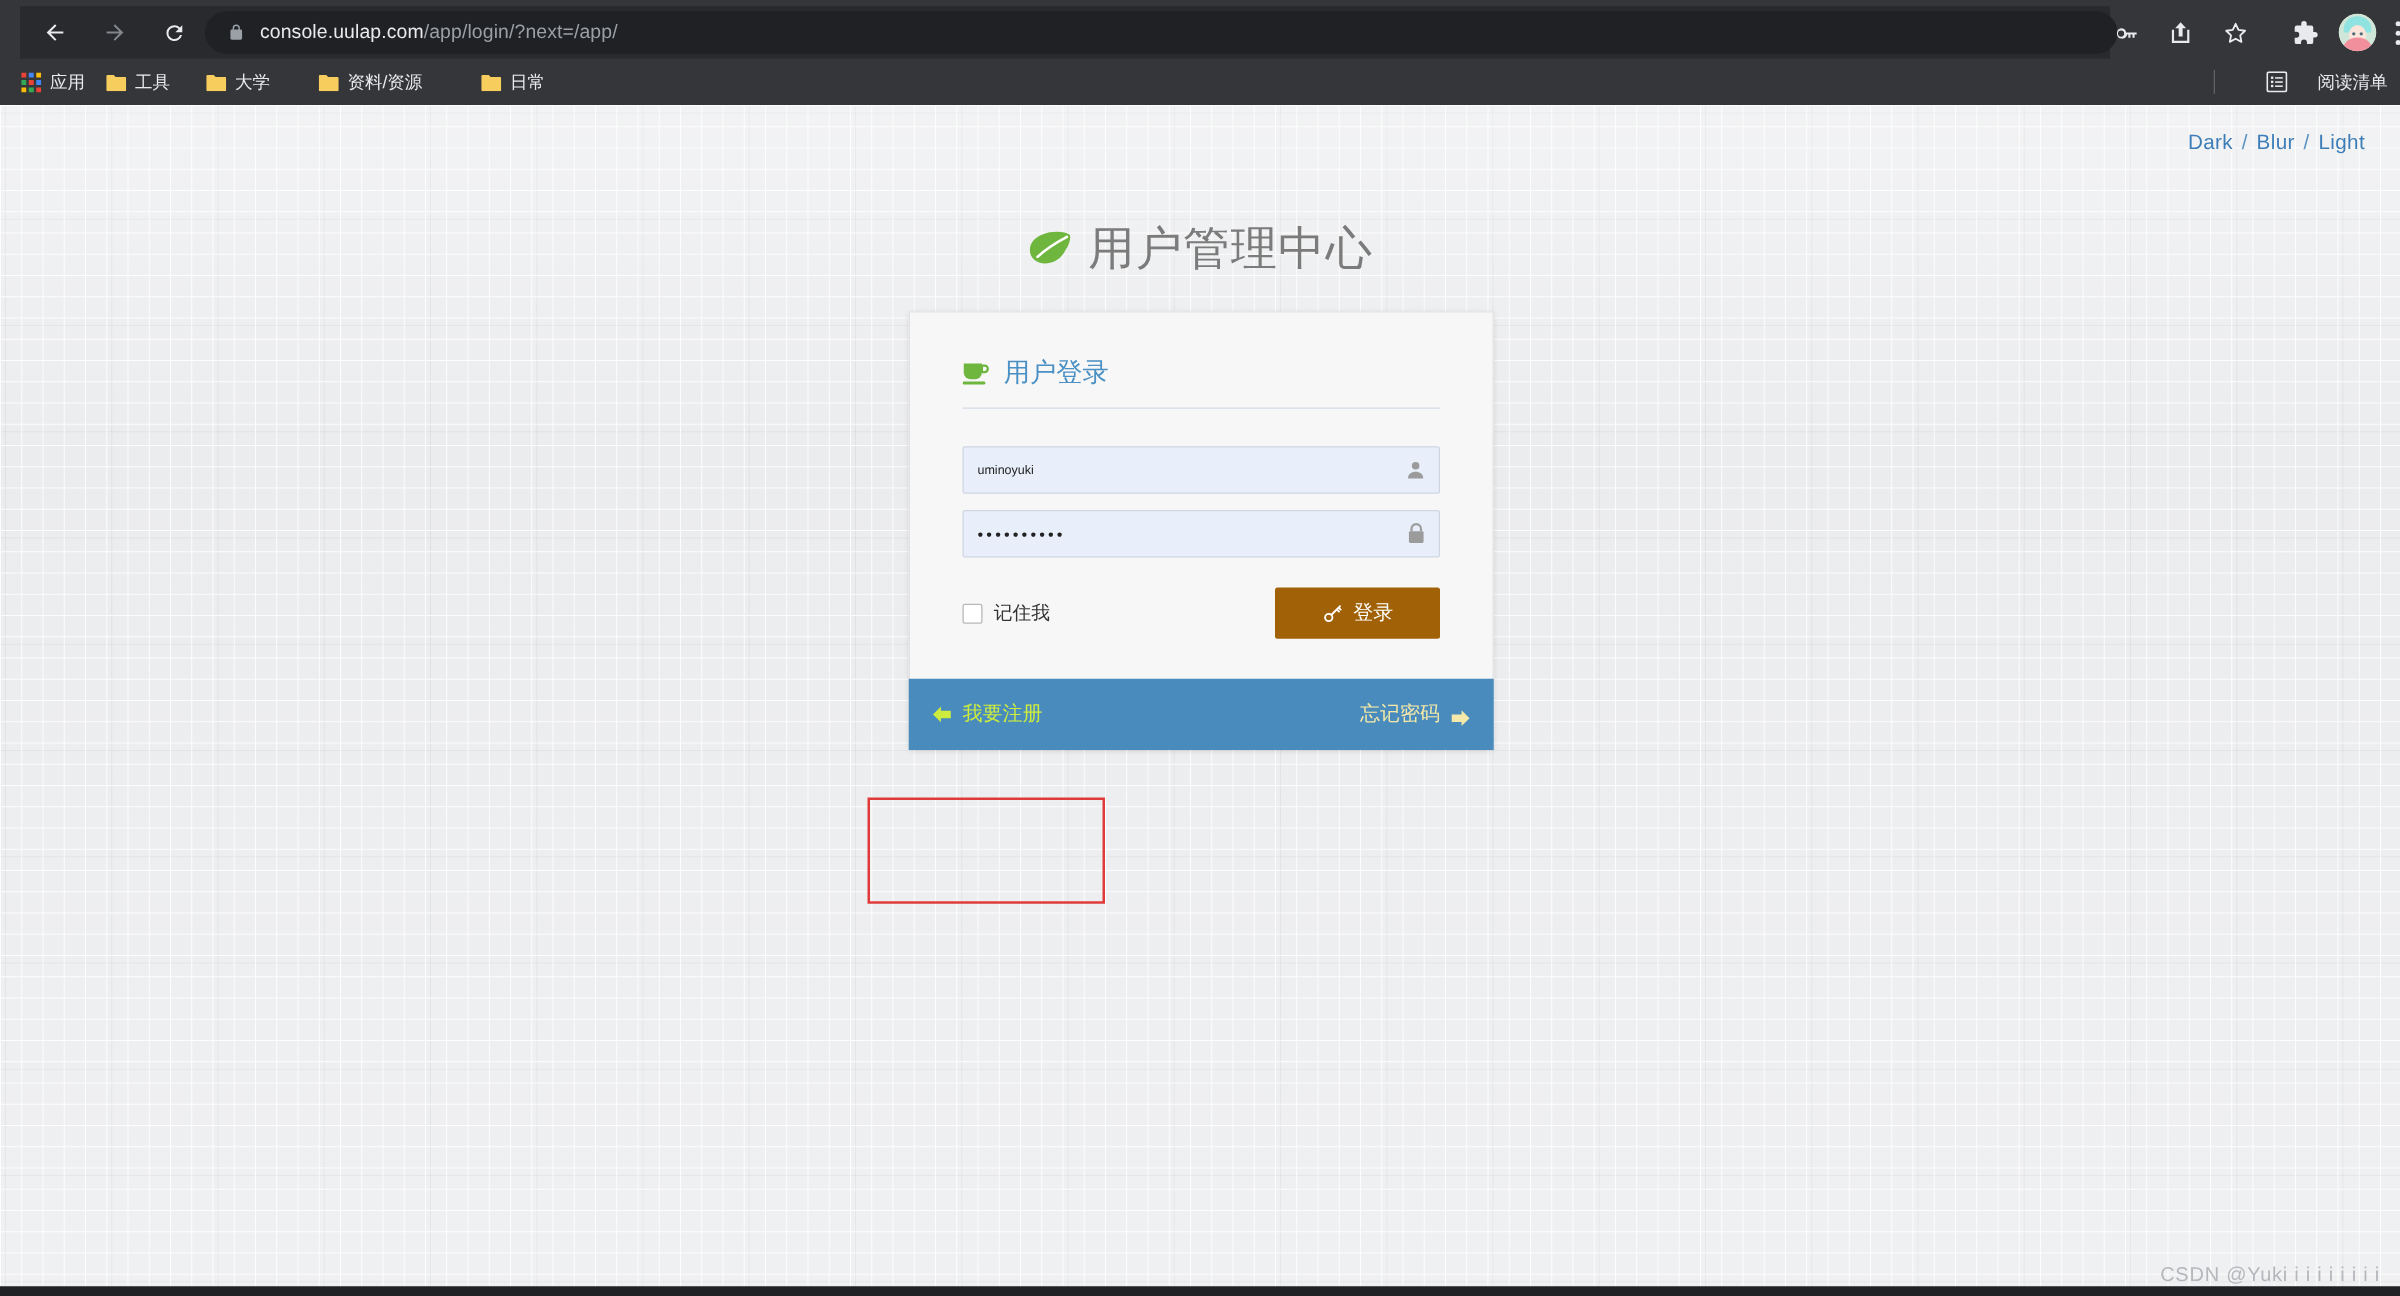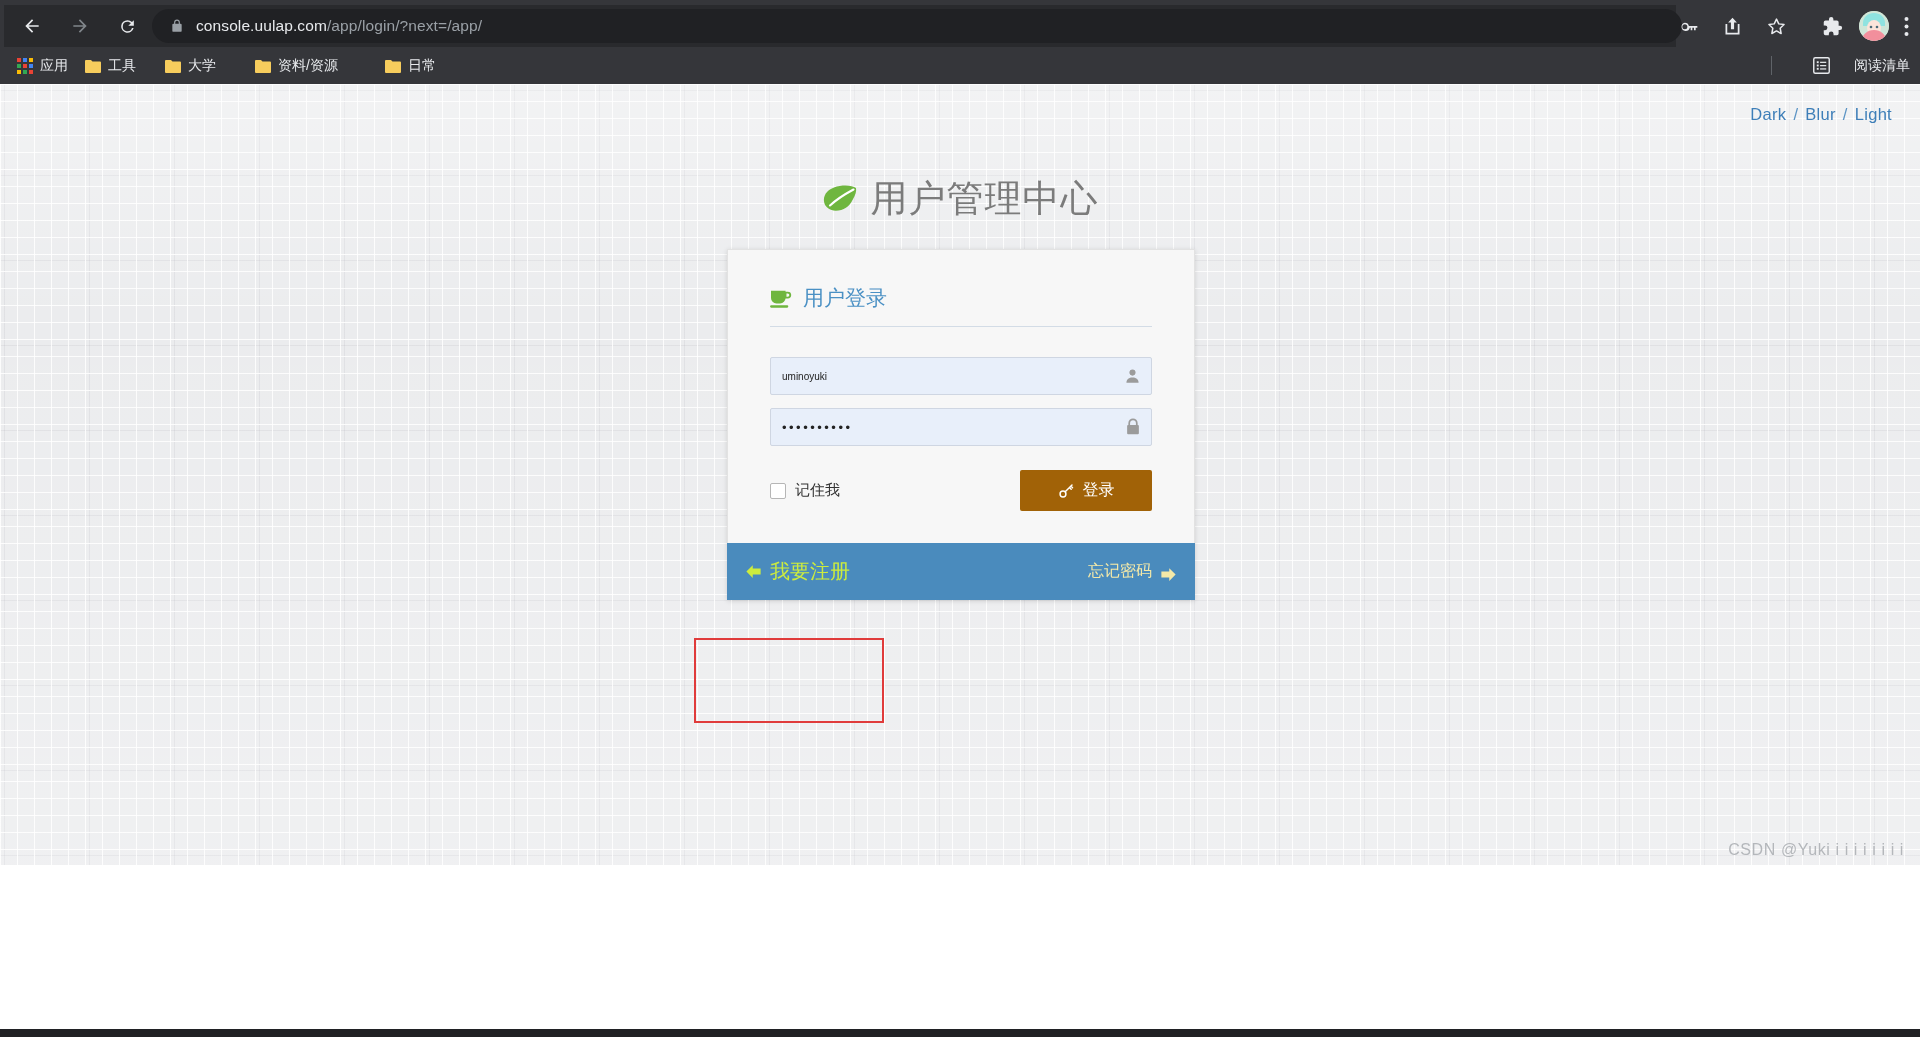--- a/index.html
+++ b/index.html
@@ -24,21 +24,21 @@
   }
   #tabstrip-strip {
     position: absolute;
     left: 0; top: 0;
     width: 1920px;
     height: 5px;
     background: #35363a;
   }
   #toolbar-row {
     position: absolute;
-    left: 4px; top: 5px;
+    left: 16px; top: 5px;
     width: 1624px;
     height: 42px;
     background: #292a2d;
     padding-left: 48px;
   }
   .nav-btn {
     position: absolute;
     top: 3px;
     width: 36px;
     height: 36px;
@@ -147,21 +147,21 @@
     width: 1px;
     height: 19px;
     background: #5f6368;
   }
 
   
   #page-viewport {
     position: absolute;
     left: 0; top: 84px;
     width: 1920px;
-    height: 781px;
+    height: 952px;
     background-color: #e9eaec;
     background-image:
       linear-gradient(to right, rgba(255,255,255,0.85) 1px, transparent 1px),
       linear-gradient(to bottom, rgba(255,255,255,0.85) 1px, transparent 1px),
       linear-gradient(to right, rgba(150,155,165,0.16) 1px, transparent 1px),
       linear-gradient(to bottom, rgba(150,155,165,0.16) 1px, transparent 1px);
     background-size: 17px 17px, 17px 17px, 85px 85px, 85px 85px;
     background-position: 0 0, 0 0, 4px 6px, 4px 6px;
     overflow: hidden;
   }
@@ -308,21 +308,21 @@
     display: flex;
     align-items: center;
     justify-content: space-between;
     padding: 0 18px;
     box-sizing: border-box;
   }
   #register-link {
     display: flex;
     align-items: center;
     gap: 8px;
-    font-size: 20px;
+    font-size: 16px;
     color: #cdec3e;
     text-decoration: none;
     white-space: nowrap;
   }
   #forgot-password-link {
     display: flex;
     align-items: flex-end;
     gap: 8px;
     font-size: 16px;
     color: #f4e9a8;

